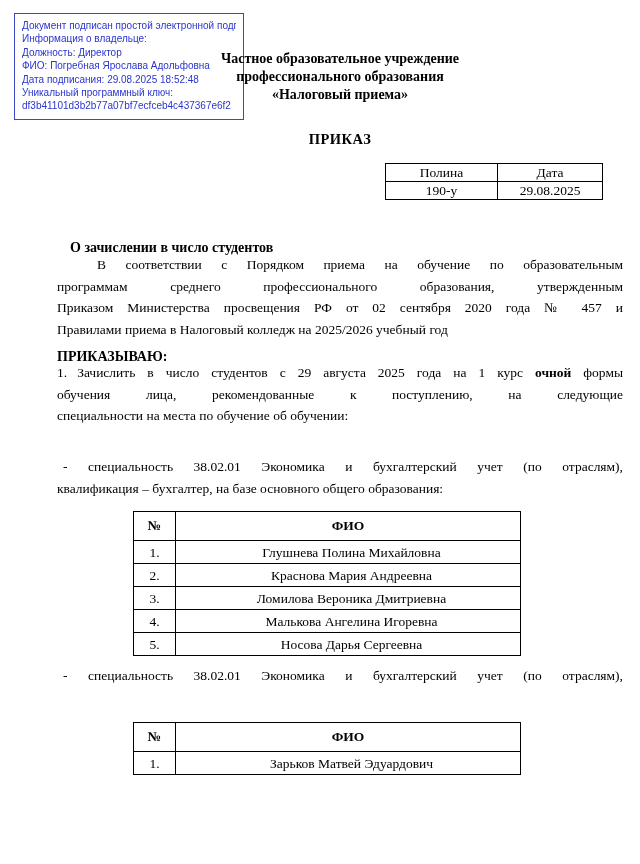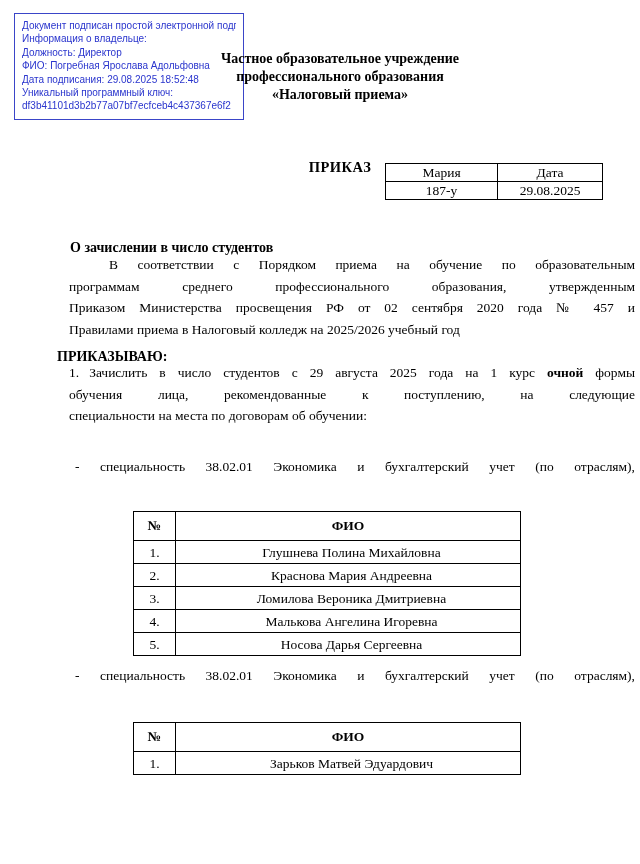--- a/index.html
+++ b/index.html
@@ -17,33 +17,33 @@
     font-family:"Liberation Sans", sans-serif;
     font-size:10px; line-height:13.4px; color:#2a35cd;
     z-index:1;
   }
   .stamp .sline { white-space:nowrap; overflow:hidden; }
   
   .content { position:absolute; left:57px; top:0; width:566px; z-index:2; }
   .block { position:absolute; left:0; width:100%; }
   .org-title { top:50px; font-weight:bold; font-size:14px; line-height:18px; }
   .org-title .line { text-align:left; text-align-last:center; }
-  .prikaz { top:131px; text-align:center; font-weight:bold; font-size:14.5px; letter-spacing:0.5px;margin-top:28px; }
+  .prikaz { top:131px; text-align:center; font-weight:bold; font-size:14.5px; letter-spacing:0.5px; }
   
   .meta-table {
     position:absolute; top:163px; left:328px; width:218px;
     border-collapse:collapse; font-size:13.5px; table-layout:fixed;
   }
   .meta-table td {
     border:1px solid #000; text-align:center; padding:0;
     height:17px; line-height:16px; overflow:hidden;
   }
   
   .subject { top:240px; font-weight:bold; font-size:14px; padding-left:13px; box-sizing:border-box; }
-  .para { line-height:21.5px;margin-left:12px; }
+  .para { line-height:21.5px; }
   .line { white-space:nowrap; overflow:hidden; }
   .para .line { text-align:justify; text-align-last:justify; }
   .para .line.last { text-align-last:left; }
   .preamble { top:254px; }
   .preamble .line:first-child { padding-left:40px; }
   .prikazyvayu { top:349px; font-weight:bold; font-size:14px; }
   .item1 { top:362px; }
   .item1 .num { padding-right:10px; }
   .spec .line:first-child { padding-left:6px; }
   .spec1 { top:456px; }
@@ -86,25 +86,25 @@
 
     <div class="block prikaz">ПРИКАЗ</div>
 
     <table class="meta-table">
       <colgroup>
           <col style="width:112px">
           <col style="width:105px">
         </colgroup>
       <tbody>
           <tr>
-        <td>Мария</td>
+        <td>Полина</td>
         <td>Дата</td>
       </tr>
       <tr>
-        <td>187-у</td>
+        <td>190-у</td>
         <td>29.08.2025</td>
       </tr>
     </tbody>
       </table>
 
     <div class="block subject">О зачислении в число студентов</div>
 
     <div class="block para preamble">
         <div class="line">В соответствии с Порядком приема на обучение по образовательным</div>
         <div class="line">программам среднего профессионального образования, утвержденным</div>
@@ -112,25 +112,26 @@
         <div class="line last">Правилами приема в Налоговый колледж на 2025/2026 учебный год</div>
       </div>
 
     <div class="block prikazyvayu">ПРИКАЗЫВАЮ:</div>
 
     <div class="block para item1">
       <div class="line">
         <span class="num">1.</span><span>Зачислить в число студентов с 29 августа 2025 года на 1 курс </span><b>очной</b><span> формы</span>
       </div>
       <div class="line">обучения лица, рекомендованные к поступлению, на следующие</div>
-      <div class="line last">специальности на места по договорам об обучении:</div>
+      <div class="line last">специальности на места по обучение об обучении:</div>
     </div>
 
     <div class="block para spec spec1">
         <div class="line">- специальность 38.02.01 Экономика и бухгалтерский учет (по отраслям),</div>
+        <div class="line last">квалификация – бухгалтер, на базе основного общего образования:</div>
       </div>
 
     <table class="students t1">
       <colgroup>
           <col style="width:42px">
           <col style="width:345px">
         </colgroup>
       <tbody>
           <tr>
         <th>№</th>

